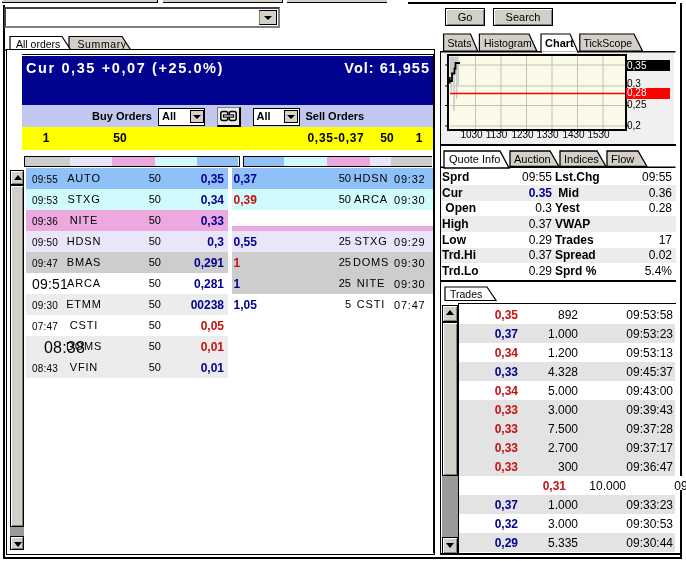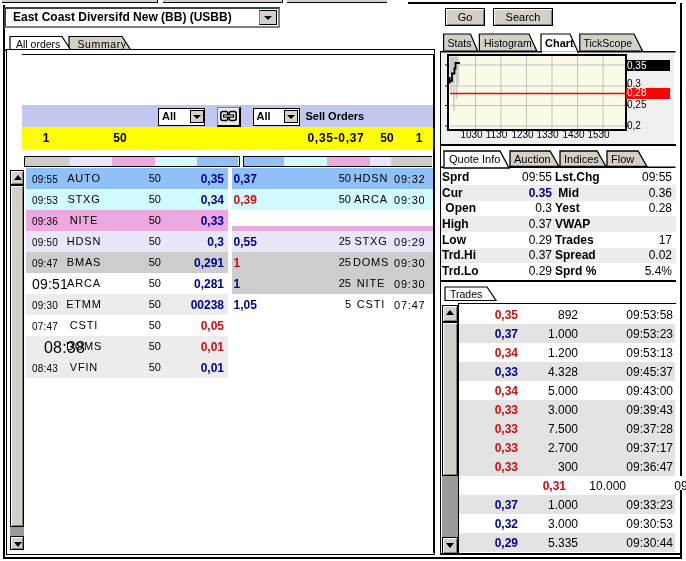--- a/index.html
+++ b/index.html
@@ -17,21 +17,20 @@
 <div class="abs" style="left:2.8px;top:4.5px;width:1.9px;height:554px;background:#000;"></div>
 <div class="abs" style="left:680.3px;top:3px;width:2.2px;height:555.5px;background:#000;"></div>
 <div class="abs" style="left:2.8px;top:556.5px;width:679.7px;height:2.2px;background:#000;"></div>
 
 <div class="abs" style="left:2px;top:0;width:156px;height:3px;background:#d4d0c8;border-bottom:1.5px solid #000;border-right:1.5px solid #000;"></div>
 <div class="abs" style="left:163px;top:0;width:120px;height:3px;background:#d4d0c8;border-bottom:1.5px solid #000;border-right:1.5px solid #000;"></div>
 <div class="abs" style="left:287px;top:0;width:100px;height:3px;background:#d4d0c8;border-bottom:1.5px solid #000;"></div>
 <div class="abs" style="left:408px;top:2px;width:268px;height:1.5px;background:#000;"></div>
 
 <div class="abs" style="left:4px;top:7px;width:276px;height:21px;background:#fff;border:2px solid #404040;border-bottom-color:#808080;border-right-color:#808080;">
-  <div class="abs b" style="left:7px;top:1px;width:240px;height:15px;line-height:15px;font-size:12px;">East Coast Diversifd New (BB) (USBB)</div>
   <div class="abs" style="right:1px;top:1px;width:18px;height:15px;background:#d4d0c8;border:1px solid #000;border-left:1px solid #808080;">
     <svg width="16" height="13" style="position:absolute;left:0;top:0;">
           <polygon points="4,5 12,5 8,9" fill="#000"></polygon>
         </svg>
   </div>
 </div>
 <div class="abs ct" style="left:445px;top:8px;width:40px;height:18px;background:#d2cfc8;border:1px solid #000;box-shadow:inset 1px 1px 0 #fff,inset -1px -1px 0 #808080;line-height:16px;">Go</div>
 <div class="abs ct" style="left:493px;top:8px;width:60px;height:18px;background:#d2cfc8;border:1px solid #000;box-shadow:inset 1px 1px 0 #fff,inset -1px -1px 0 #808080;line-height:16px;">Search</div>
 
 <svg class="abs" style="left:4px;top:33px;" width="200" height="22" shape-rendering="auto">
@@ -40,22 +39,27 @@
   <polygon points="6,3.5 58,3.5 67,17.5 6,17.5" fill="#fff" stroke="#000" stroke-width="1.2"></polygon>
   <rect x="7.5" y="17" width="57" height="2.6" fill="#fff"></rect>
   <text x="12" y="15" font-size="10.5" font-family="Liberation Sans">All orders</text>
   <text x="73.5" y="15" font-size="10.5" font-family="Liberation Sans" letter-spacing="0.6">Summary</text>
 </svg>
 
 <div class="abs" style="left:5.9px;top:49.4px;width:428.7px;height:505.4px;border:1.6px solid #000;background:#fff;"></div>
 <div class="abs" style="left:21.5px;top:54px;width:412.5px;height:1.4px;background:#000;"></div>
 <div class="abs" style="left:433px;top:54px;width:1.6px;height:499px;background:#000;"></div>
 
+<div class="abs" style="left:22px;top:55.5px;width:411px;height:49px;background:#010290;">
+  <div class="abs" style="left:4px;top:4px;width:300px;height:17px;line-height:17px;font-size:14.5px;color:#fff;font-weight:bold;letter-spacing:1.6px;">Cur 0,35 +0,07 (+25.0%)</div>
+  <div class="abs rt" style="right:3px;top:4px;width:120px;height:17px;line-height:17px;font-size:14.5px;color:#fff;font-weight:bold;letter-spacing:1px;">Vol: 61,955</div>
+</div>
 
 <div class="abs" style="left:22px;top:104.5px;width:411px;height:22.5px;background:#c1c7ee;">
+  <div class="abs rt b" style="left:0;top:4px;width:130px;height:15px;line-height:15px;">Buy Orders</div>
   <div class="abs" style="left:136px;top:3.5px;width:47px;height:17.5px;background:#fff;border:1.5px solid #000;">
     <div class="abs b" style="left:3px;top:1px;line-height:13px;">All</div>
     <div class="abs" style="right:0.5px;top:0.5px;width:14px;height:13.5px;background:#d4d0c8;border:1px solid #000;">
       <svg width="12" height="12">
             <polygon points="2,4 10,4 6,8" fill="#000"></polygon>
           </svg>
     </div>
   </div>
   <div class="abs" style="left:194.5px;top:2px;width:24px;height:20.5px;background:#e8e8e8;border:1px solid #808080;border-right:2.5px solid #000;border-bottom:2.5px solid #000;">
     <svg width="21" height="16" viewBox="0 0 21 16" style="position:absolute;left:0;top:0;">

